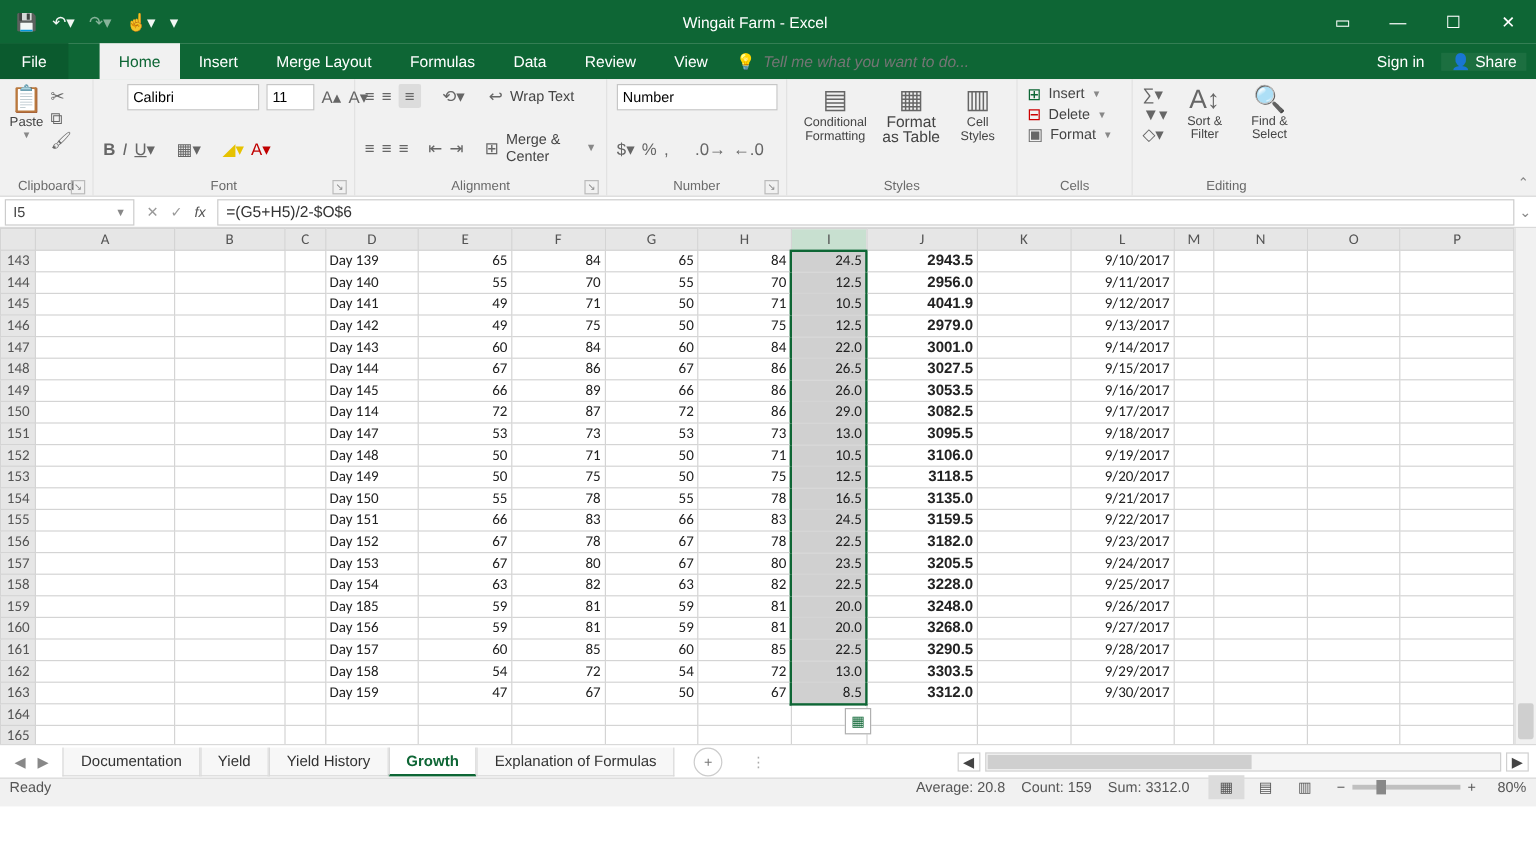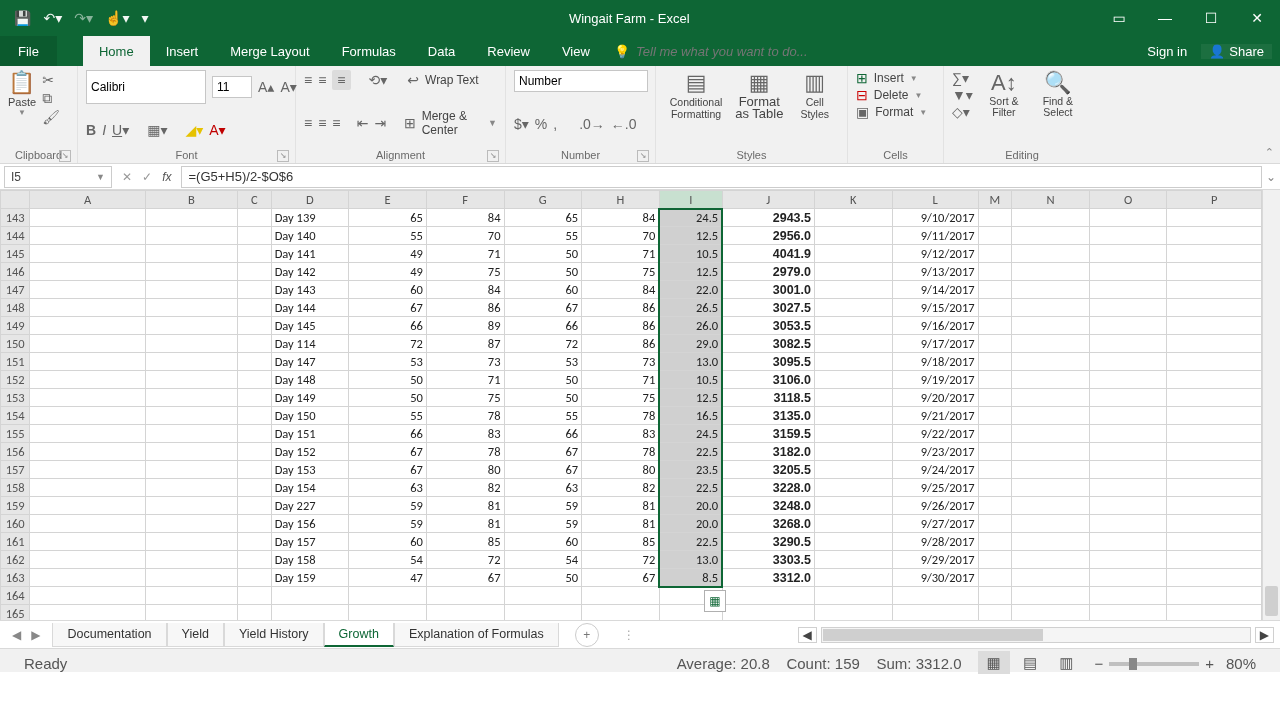--- a/index.html
+++ b/index.html
@@ -58,28 +58,28 @@
 tr:last-child td.sel { position:relative; }
 .quickfill { position:absolute; width:22px; height:22px; border:1px solid #b0b0b0; background:#fff; display:flex; align-items:center; justify-content:center; font-size:12px; color:#0e6635; }
 .vscroll { width:18px; background:#f1f1f1; border-left:1px solid #d9d9d9; position:relative; }
 .vscroll .thumb { position:absolute; left:2px; right:2px; bottom:4px; height:30px; background:#cfcfcf; border-radius:2px; }
 
 
 .sheetbar { height:28px; border-top:1px solid #d9d9d9; display:flex; align-items:center; background:#fff; }
 .sheetbar .nav { display:flex; gap:10px; padding:0 12px; color:#888; }
 .sheetbar .tabs { display:flex; align-items:stretch; }
 .sheetbar .stab { border:1px solid #d9d9d9; border-top:none; padding:4px 14px; background:#f7f7f7; font-size:12.5px; color:#333; border-bottom:1px solid #d9d9d9;}
-.sheetbar .stab.active { background:#fff; color:#0e6635; font-weight:400; border-bottom:2px solid #0e6635; }
+.sheetbar .stab.active { background:#fff; color:#0e6635; font-weight:700; border-bottom:2px solid #0e6635; }
 .sheetbar .addsheet { width:24px; height:24px; border:1px solid #ccc; border-radius:50%; margin-left:16px; display:flex; align-items:center; justify-content:center; color:#777;}
 .sheetbar .hscroll { flex:1; display:flex; align-items:center; justify-content:flex-end; padding:0 6px; gap:2px; }
 .sheetbar .htrack { flex:1; max-width:430px; height:16px; border:1px solid #d0d0d0; background:#f5f5f5; position:relative; margin:0 2px;}
 .sheetbar .htrack .hthumb { position:absolute; top:1px; bottom:1px; left:1px; width:220px; background:#cfcfcf;}
 
 
-.status { height:24px; background:#f1f1f1; border-top:1px solid #d9d9d9; display:flex; align-items:flex-end; font-size:15px; color:#555; padding:0 24px; }
+.status { height:24px; background:#f1f1f1; border-top:1px solid #d9d9d9; display:flex; align-items:flex-start; font-size:12px; color:#555; padding:0 8px; }
 .status .left { flex:0 0 200px; }
 .status .agg { flex:1; text-align:right; padding-right:16px; }
 .status .views span { padding:2px 8px; border:1px solid transparent;}
 .status .views span.active { background:#dcdcdc; }
 .status .zoom { display:flex; align-items:center; gap:6px; padding-left:12px;}
 .status .ztrack { width:90px; height:4px; background:#c0c0c0; position:relative; }
 .status .ztrack .zthumb { position:absolute; top:-4px; left:20px; width:8px; height:12px; background:#888; }
 
 
 col.rh { width:28px; } col.cA{width:110px} col.cB{width:88px} col.cC{width:32px}
@@ -143,21 +143,21 @@
         <span class="icon">✂</span>
         <span class="icon">⧉</span>
         <span class="icon">🖌</span>
       </div>
     </div>
     <div class="group-label"><span>Clipboard</span><span class="launcher">↘</span></div>
   </div>
 
   <div class="group" style="width:218px">
     <div class="gc-row">
-      <input class="combo" style="width: 120px; padding: 16px 4px;" value="Calibri">
+      <input class="combo" style="width: 110px; padding: 4px 4px; margin-left: 20px;" value="Calibri">
       <input class="combo" style="width: 40px; padding: 0px 4px;" value="11">
       <span class="icon">A▴</span>
       <span class="icon">A▾</span>
     </div>
     <div class="gc-row" style="margin-top:6px">
       <span class="icon"><b>B</b></span>
       <span class="icon"><i>I</i></span>
       <span class="icon"><u>U</u>▾</span>
       <span style="width:6px"></span>
       <span class="icon">▦▾</span>
@@ -629,21 +629,21 @@
             <td></td>
             <td></td>
             <td></td>
             <td></td>
           </tr>
           <tr>
             <th class="rowhdr">159</th>
             <td></td>
             <td></td>
             <td></td>
-            <td class="t-l">Day 227</td>
+            <td class="t-l">Day 185</td>
             <td class="t-r">59</td>
             <td class="t-r">81</td>
             <td class="t-r">59</td>
             <td class="t-r">81</td>
             <td class="t-r sel" style="border-left: 2px solid rgb(14, 102, 53); border-right: 2px solid rgb(14, 102, 53);">20.0</td>
             <td class="t-r"><b>3248.0</b></td>
             <td></td>
             <td class="t-r">9/26/2017</td>
             <td></td>
             <td></td>

